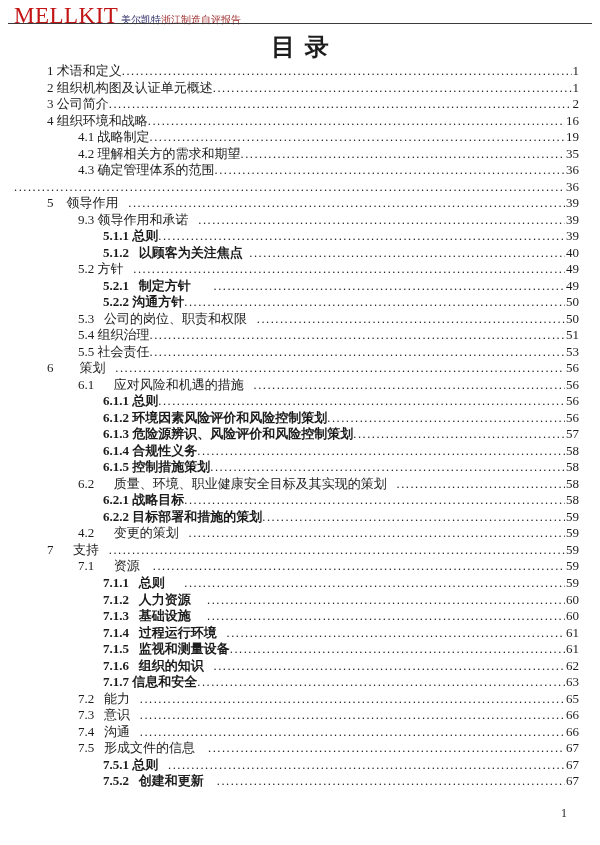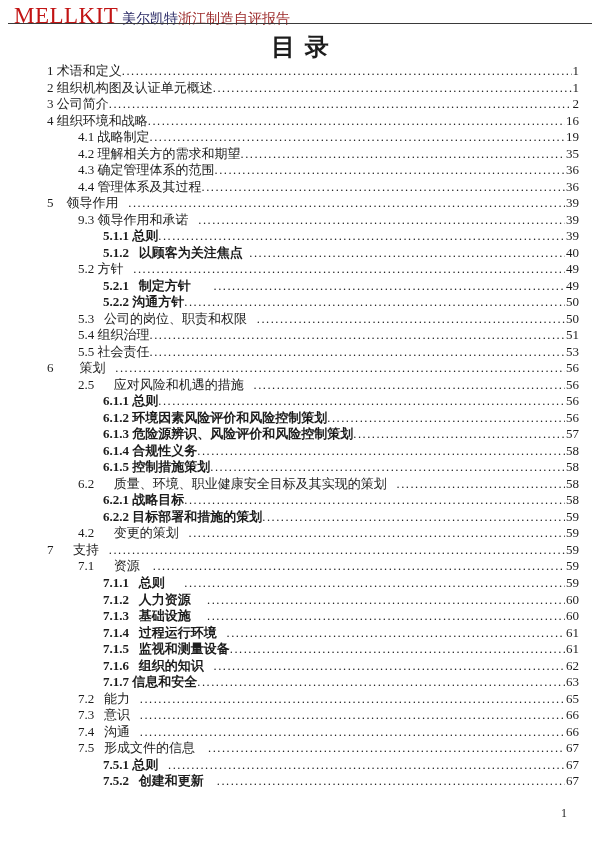--- a/index.html
+++ b/index.html
@@ -5,21 +5,21 @@
   html,body{margin:0;padding:0;}
   body{
     width:600px;height:845px;position:relative;background:#ffffff;
     font-family:"Liberation Serif","DejaVu Serif",serif;
     color:#1c1c1c;overflow:hidden;
   }
   .page{position:absolute;inset:0;}
   
   .hdr{position:absolute;left:14px;top:7px;white-space:nowrap;line-height:17px;}
   .hdr .brand{font-size:23px;letter-spacing:.5px;}
-  .hdr .cjk{font-size:14px;}
+  .hdr .cjk{font-size:10px;}
   .hdr-rule{position:absolute;left:8px;right:8px;top:23px;height:0;border-top:1.4px solid #3a3a3a;}
   
   .doc-title{
     position:absolute;left:0;right:0;top:31px;text-align:center;
     font-size:24px;font-weight:bold;letter-spacing:.4em;text-indent:.4em;
   }
   
   .toc{position:absolute;left:14px;right:21px;top:63px;}
   .toc-row{
     display:flex;align-items:baseline;height:16.53px;line-height:16.53px;
@@ -79,21 +79,20 @@
         <span class="lbl">4.2 理解相关方的需求和期望</span>
         <span class="lead">............................................................................................................................................................................................................................................................................................................</span>
         <span class="pg">35</span>
       </div>
       <div class="toc-row lvl1">
         <span class="lbl">4.3 确定管理体系的范围</span>
         <span class="lead">............................................................................................................................................................................................................................................................................................................</span>
         <span class="pg">36</span>
       </div>
       <div class="toc-row lvl1">
-        <span class="lbl">4.4 管理体系及其过程</span>
         <span class="lead">............................................................................................................................................................................................................................................................................................................</span>
         <span class="pg">36</span>
       </div>
       <div class="toc-row lvl0">
         <span class="lbl">5    领导作用   </span>
         <span class="lead">............................................................................................................................................................................................................................................................................................................</span>
         <span class="pg">39</span>
       </div>
       <div class="toc-row lvl1">
         <span class="lbl">9.3 领导作用和承诺   </span>
@@ -139,21 +138,21 @@
         <span class="lbl">5.5 社会责任</span>
         <span class="lead">............................................................................................................................................................................................................................................................................................................</span>
         <span class="pg">53</span>
       </div>
       <div class="toc-row lvl0">
         <span class="lbl">6        策划   </span>
         <span class="lead">............................................................................................................................................................................................................................................................................................................</span>
         <span class="pg">56</span>
       </div>
       <div class="toc-row lvl1">
-        <span class="lbl">2.5      应对风险和机遇的措施   </span>
+        <span class="lbl">6.1      应对风险和机遇的措施   </span>
         <span class="lead">............................................................................................................................................................................................................................................................................................................</span>
         <span class="pg">56</span>
       </div>
       <div class="toc-row lvl2">
         <span class="lbl">6.1.1 总则</span>
         <span class="lead">............................................................................................................................................................................................................................................................................................................</span>
         <span class="pg">56</span>
       </div>
       <div class="toc-row lvl2">
         <span class="lbl">6.1.2 环境因素风险评价和风险控制策划</span>

